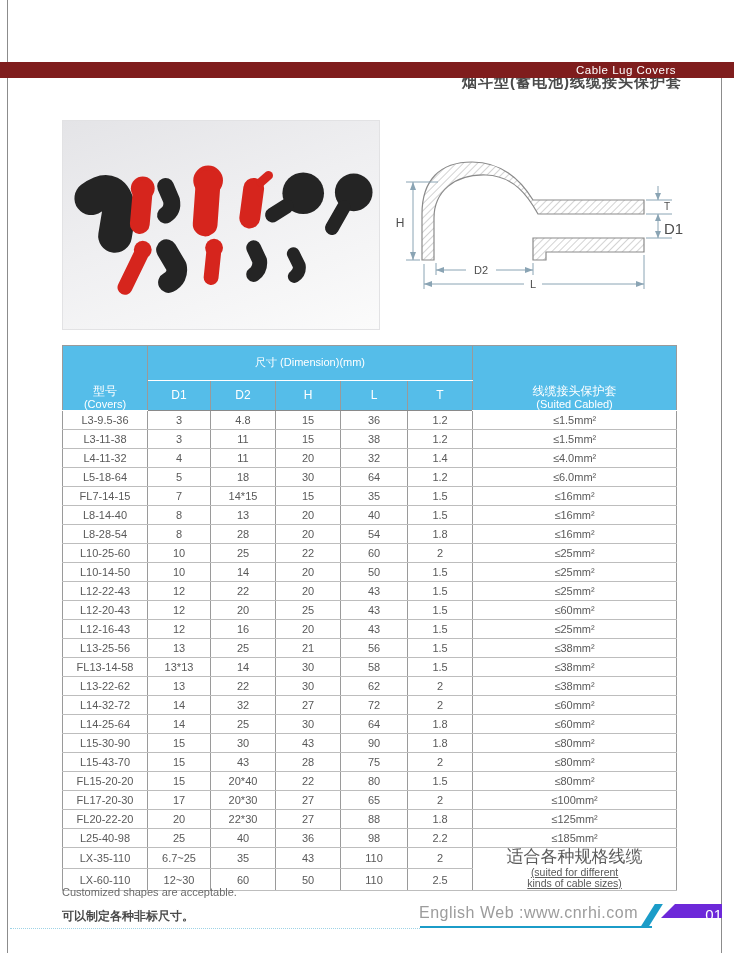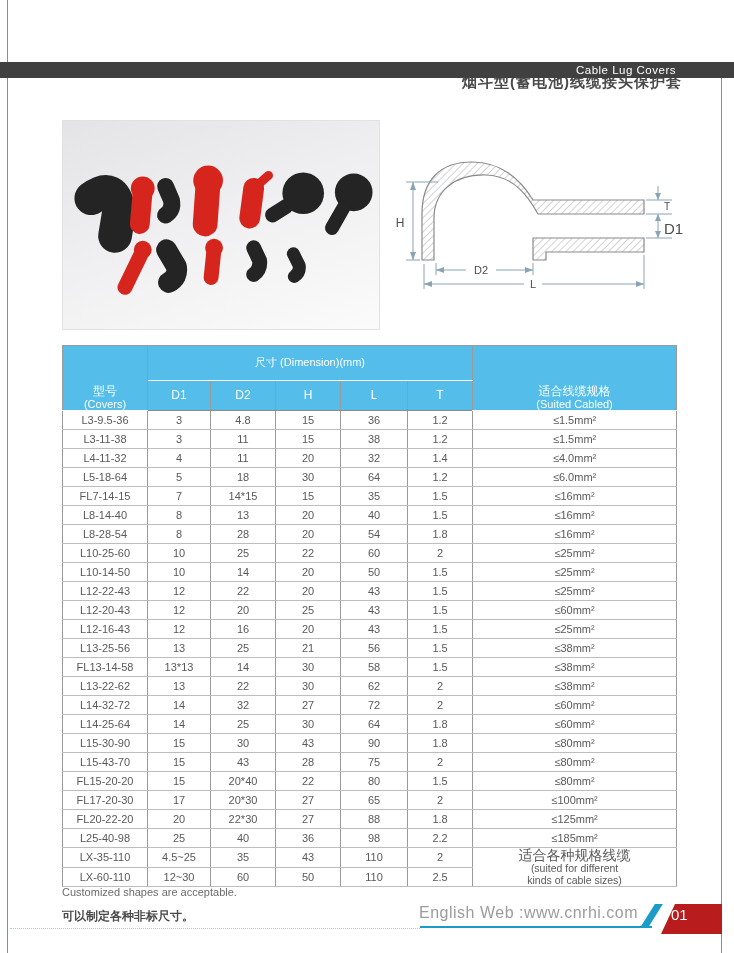--- a/index.html
+++ b/index.html
@@ -4,21 +4,21 @@
 <style>
   html,body{margin:0;padding:0;background:#fff;}
   .page{position:relative;width:734px;height:953px;background:#fff;overflow:hidden;
         font-family:"Liberation Sans","DejaVu Sans",sans-serif;}
   .vline{position:absolute;width:1px;background:#8c8c8c;}
   .vline-left{left:7px;top:0;height:953px;}
   .vline-right{left:721px;top:62px;height:891px;}
 
   .title-cn{position:absolute;top:37px;right:52px;font-size:15px;font-weight:bold;
             color:#4a4a4a;letter-spacing:1px;margin-top:36px;}
-  .top-bar{position:absolute;left:0;right:0;top:62px;height:16px;background:#404040;}
+  .top-bar{position:absolute;left:0;right:0;top:62px;height:16px;background:#7f1d1d;}
   .top-bar span{position:absolute;right:58px;top:0;line-height:16px;font-size:11.5px;color:#fff;letter-spacing:.5px;}
 
   .photo{position:absolute;left:62px;top:120px;width:318px;height:210px;
          background:linear-gradient(160deg,#e4e4e7 0%,#efeff1 45%,#fbfbfb 100%);
          border:1px solid #e2e2e4;box-sizing:border-box;}
   .photo svg{display:block;width:100%;height:100%;}
 
   .diagram{position:absolute;left:392px;top:142px;width:308px;height:168px;}
   .diagram svg{display:block;width:100%;height:100%;}
   .dim-txt{fill:#4d4d4d;font-family:"Liberation Sans","DejaVu Sans",sans-serif;}
@@ -29,33 +29,33 @@
                 text-align:center;padding:0;}
   table.spec tr.h1 th{height:22px;border-bottom:1px solid #fff;}
   table.spec tr.h2 th{height:19px;border-top:1px solid #fff;border-bottom:1px solid #8a8a8a;font-size:12px;}
   table.spec th.span2{border-bottom:1px solid #9a9a9a;}
   table.spec th .l1{font-size:12px;line-height:13px;margin-top:39px;}
   table.spec th .l2{font-size:11px;line-height:12px;}
   table.spec td{border-top:1px solid #bdbdbd;border-bottom:1px solid #bdbdbd;
                 border-left:1px solid #9a9a9a;border-right:1px solid #9a9a9a;
                 height:18px;text-align:center;padding:0 2px;white-space:nowrap;}
   td.merged-suited{line-height:1.1;}
-  td.merged-suited .ms-cn{font-size:14px;}
-  td.merged-suited .ms-en{font-size:10.5px;}
+  td.merged-suited .ms-cn{font-size:17px;}
+  td.merged-suited .ms-en{font-size:10.5px;text-decoration:underline;}
 
   .note-cn{position:absolute;left:62px;top:908px;font-size:12px;font-weight:bold;color:#4a4a4a;}
   .note-en{position:absolute;left:62px;top:886px;font-size:11px;color:#6b6b6b;}
 
   .dotted-line{position:absolute;left:10px;top:928px;width:410px;border-top:1px dotted #9ed3e6;}
   .web-text{position:absolute;top:904px;right:96px;font-size:16px;color:#9c9c9c;letter-spacing:.5px;}
   .web-underline{position:absolute;left:420px;top:926px;width:232px;height:2px;background:#1b9cc8;}
   .slash{position:absolute;left:648px;top:904px;width:8px;height:22px;background:#1b9cc8;transform:skewX(-32deg);}
-  .banner01{position:absolute;left:661px;top:904px;width:61px;height:30px;background:#b91c1c;
+  .banner01{position:absolute;left:661px;top:904px;width:61px;height:14px;background:#6d28d9;
             clip-path:polygon(14px 0,100% 0,100% 100%,0 100%);
-            color:#fff;font-size:15px;line-height:22px;text-align:left;padding-left:10px;box-sizing:border-box;}
+            color:#fff;font-size:15px;line-height:22px;text-align:right;padding-left:10px;box-sizing:border-box;}
 </style>
 </head>
 <body>
 
 <div class="page">
 
   <div class="vline vline-left"></div>
   <div class="vline vline-right"></div>
 
   <div class="title-cn">烟斗型(蓄电池)线缆接头保护套</div>
@@ -157,21 +157,21 @@
         <col style="width:204px">
     </colgroup>
     <thead>
       <tr class="h1">
         <th rowspan="2" class="span2">
           <div class="l1">型号</div>
           <div class="l2">(Covers)</div>
         </th>
         <th colspan="5">尺寸 (Dimension)(mm)</th>
         <th rowspan="2" class="span2">
-          <div class="l1">适合线缆规格</div>
+          <div class="l1">线缆接头保护套</div>
           <div class="l2">(Suited Cabled)</div>
         </th>
       </tr>
       <tr class="h2">
         <th>D1</th>
         <th>D2</th>
         <th>H</th>
         <th>L</th>
         <th>T</th>
       </tr>
@@ -379,21 +379,21 @@
           <td>L25-40-98</td>
           <td>25</td>
           <td>40</td>
           <td>36</td>
           <td>98</td>
           <td>2.2</td>
           <td>≤185mm²</td>
         </tr>
         <tr>
           <td>LX-35-110</td>
-          <td>4.5~25</td>
+          <td>6.7~25</td>
           <td>35</td>
           <td>43</td>
           <td>110</td>
           <td>2</td>
           <td rowspan="2" class="merged-suited">
             <div class="ms-cn">适合各种规格线缆</div>
             <div class="ms-en">(suited for different</div>
             <div class="ms-en">kinds of cable sizes)</div>
           </td>
         </tr>

